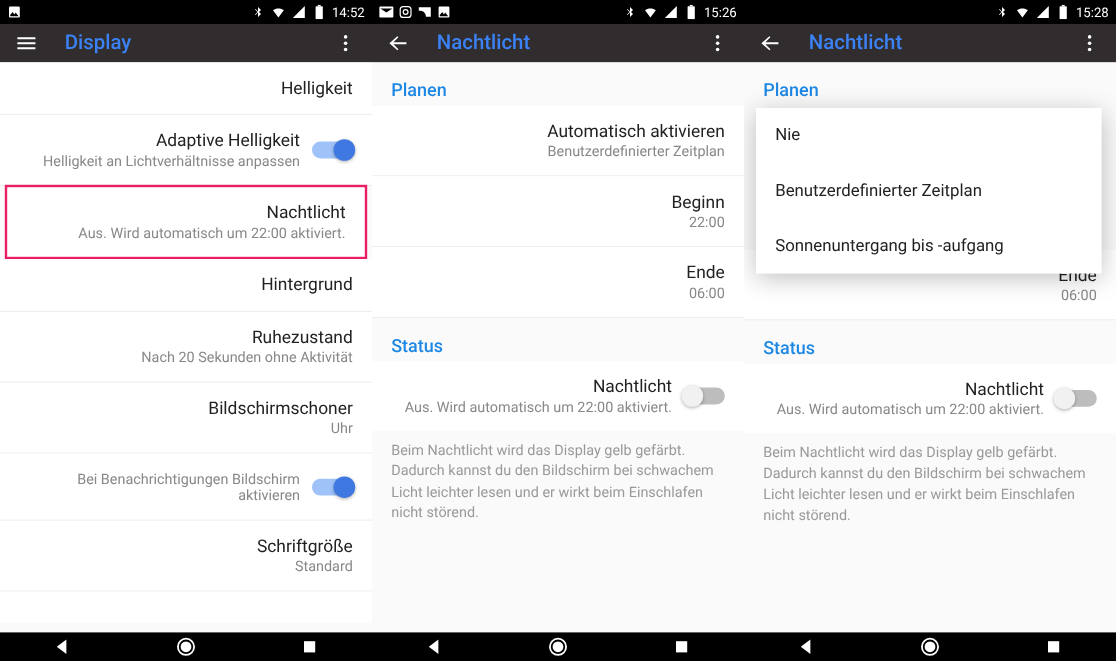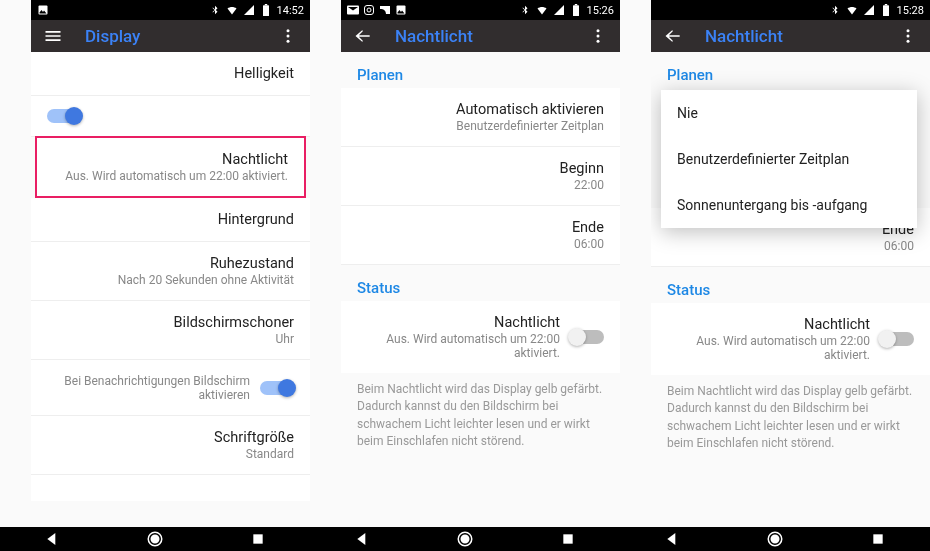--- a/index.html
+++ b/index.html
@@ -1,18 +1,18 @@
 <!DOCTYPE html>
 <html><head>
 <meta charset="utf-8">
 <style>
   * { margin:0; padding:0; box-sizing:border-box; font-family:Roboto,Arial,sans-serif; }
   body { background:#fff; width:930px; height:551px; overflow:hidden; position:relative; }
   .panels { display:flex; width:930px; height:527px; }
-  .panel { width:310px; display:flex; flex-direction:column; background:#fafafa; position:relative;padding-left:31px; }
+  .panel { width:310px; display:flex; flex-direction:column; background:#fafafa; position:relative; }
 
   
   .status { height:20px; background:#000; color:#fff; display:flex; align-items:center; justify-content:space-between; font-size:11px; padding:0 6px; }
   .status .left, .status .right { display:flex; align-items:center; gap:4px; }
   .status .right { gap:5px; }
   .sicon { width:12px; height:12px; display:inline-flex; align-items:center; justify-content:center; }
 
   
   .appbar { height:32px; background:#312d2e; color:#3b82f6; display:flex; align-items:center; padding:0 10px; gap:20px; }
   .appbar .title { font-size:17px; font-weight:500; flex:1; }
@@ -30,21 +30,21 @@
 
   .highlight { border:2.5px solid #e91e63; margin:-1px 4px 0 4px; }
 
   
   .switch { width:34px; height:14px; background:#bdbdbd; border-radius:7px; position:relative; }
   .switch::after { content:""; position:absolute; width:18px; height:18px; border-radius:50%; background:#f1f1f1; top:-2px; left:-2px; box-shadow:0 1px 3px rgba(0,0,0,.3); }
   .switch.on { background:#9fc2f9; }
   .switch.on::after { background:#3f78e0; left:auto; right:-2px; }
 
   
-  .popup { position:absolute; top:68px; left:10px; width:256px; background:#fff; box-shadow:0 4px 20px rgba(0,0,0,.25); z-index:5; }
+  .popup { position:absolute; top:68px; left:10px; width:288px; background:#fff; box-shadow:0 4px 20px rgba(0,0,0,.25); z-index:5; }
   .popup .item { padding:15px 16px; font-size:14px; color:#222; cursor:pointer; }
 
   
   .navbar { position:absolute; bottom:0; left:0; width:930px; height:24px; background:#000; display:flex; }
   .navseg { width:310px; display:flex; align-items:center; justify-content:space-around; }
   .navbtn { width:20px; height:20px; display:flex; align-items:center; justify-content:center; cursor:pointer; }
 </style>
 </head>
 <body>
 
@@ -100,20 +100,24 @@
           </svg>
         </div>
     </div>
     <div class="content">
       <div class="row">
           <div class="txt">
             <div class="primary">Helligkeit</div>
           </div>
         </div>
       <div class="row">
+        <div class="txt">
+            <div class="primary">Adaptive Helligkeit</div>
+            <div class="secondary">Helligkeit an Lichtverhältnisse anpassen</div>
+          </div>
         <div class="switch on"></div>
       </div>
       <div class="row highlight">
         <div class="txt">
             <div class="primary">Nachtlicht</div>
             <div class="secondary">Aus. Wird automatisch um 22:00 aktiviert.</div>
           </div>
       </div>
       <div class="row">
           <div class="txt">

